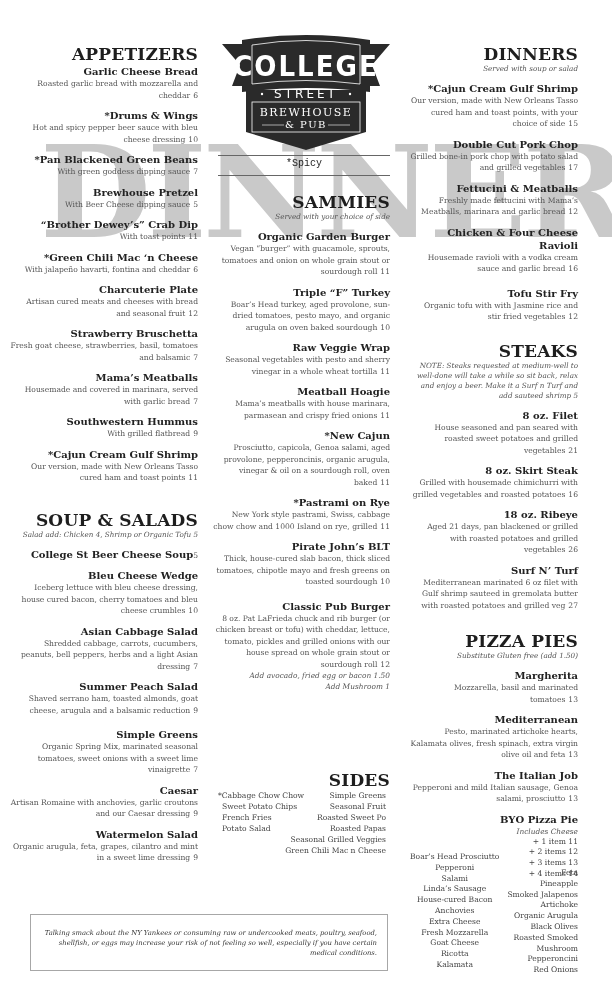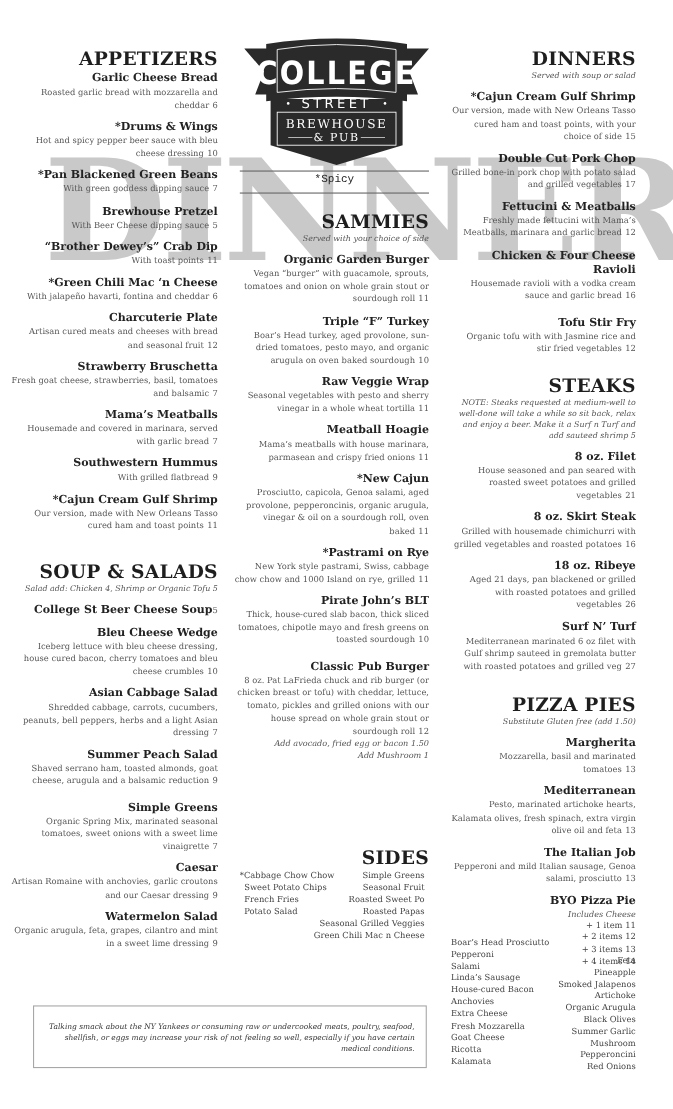--- a/index.html
+++ b/index.html
@@ -52,21 +52,21 @@
 
   .sides { position: absolute; left: 218px; top: 770px; width: 172px; z-index: 1; }
   .sides .sec-title { text-align: right; }
   .sides-grid { position: relative; height: 80px; font-size: 7.6px; line-height: 11px; color: #444; }
   .sides-left { position: absolute; left: 0; top: 0; text-align: left; }
   .sides-left div:not(:first-child) { padding-left: 4px; }
   .sides-right { position: absolute; right: 4px; top: 0; text-align: right; }
 
   .toppings { position: absolute; left: 410px; top: 852px; width: 168px; z-index: 1;
     font-size: 7.6px; line-height: 10.8px; color: #444; }
-  .toppings-left { position: absolute; left: 0; top: 0; text-align: left; }
+  .toppings-left { position: absolute; left: 0; top: 0; text-align: center; }
   .toppings-right { position: absolute; right: 0; top: 16px; text-align: right; }
 
   .byo-list { font-size: 7.6px; line-height: 10.8px; color: #444; }
 
   .disclaimer {
     position: absolute; left: 30px; top: 914px; width: 358px; height: 57px;
     border: 1.5px solid #a7a7a7; z-index: 1;
     display: flex; align-items: center; justify-content: center; text-align: right;
     font-family: "DejaVu Serif", serif; font-style: italic; font-size: 6.8px; line-height: 10px;
     color: #333; padding: 4px 10px;
@@ -336,20 +336,20 @@
     <div>Ricotta</div>
     <div>Kalamata</div>
   </div>
   <div class="toppings-right">
     <div>Feta</div>
     <div>Pineapple</div>
     <div>Smoked Jalapenos</div>
     <div>Artichoke</div>
     <div>Organic Arugula</div>
     <div>Black Olives</div>
-    <div>Summer Garlic</div>
+    <div>Roasted Smoked</div>
     <div>Mushroom</div>
     <div>Pepperoncini</div>
     <div>Red Onions</div>
   </div>
 </div>
 
 <div class="disclaimer">Talking smack about the NY Yankees or consuming raw or undercooked meats, poultry, seafood, shellfish, or eggs may increase your risk of not feeling so well, especially if you have certain medical conditions.</div>
 
 </body></html>

